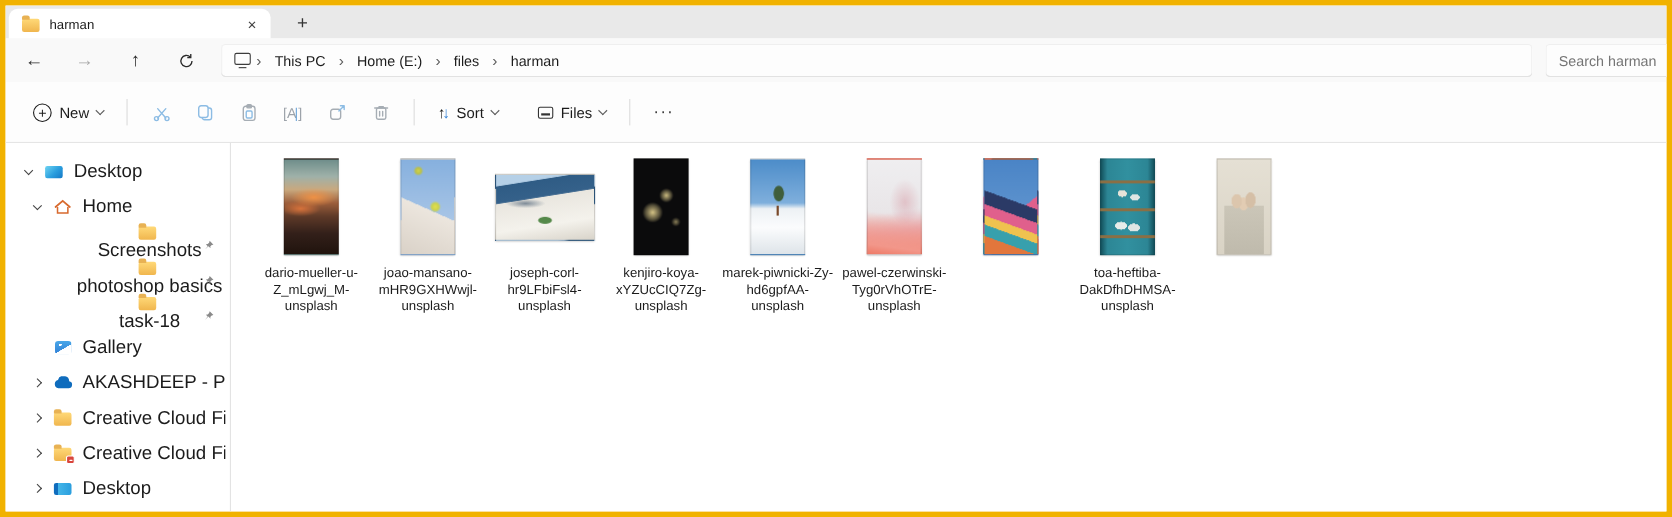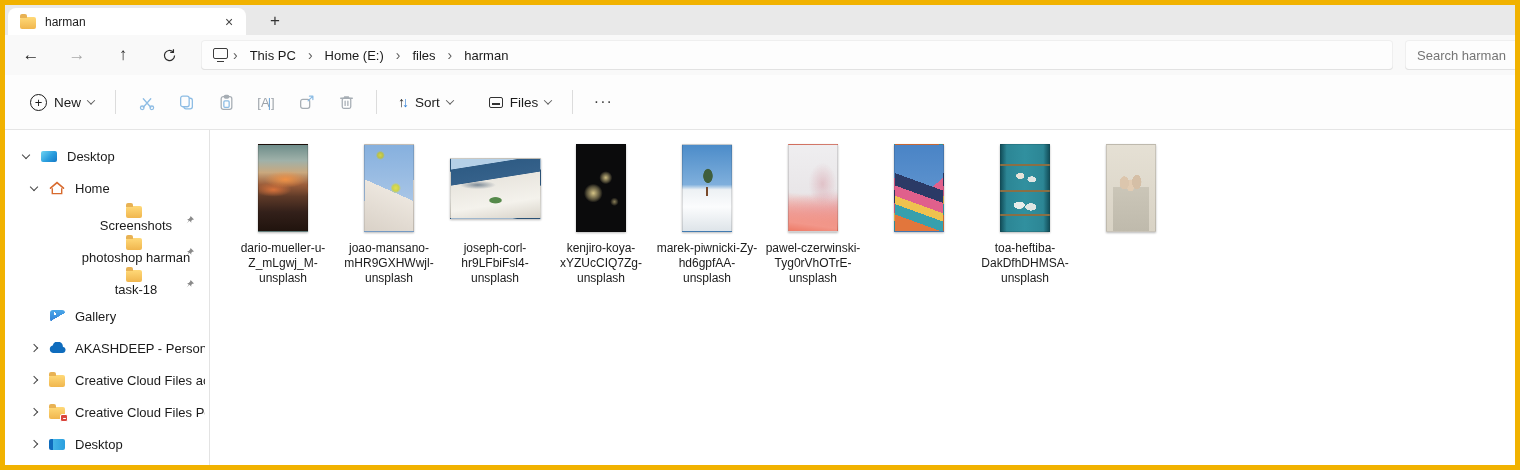--- a/index.html
+++ b/index.html
@@ -41,21 +41,21 @@
   .rn-wrap { font-size:13px; color:#8d949c; display:flex; align-items:center; }
   .rn-caret { color:#5b9bd5; margin-left:-2px; }
 
   
   .svg-blue { stroke:#79b1e0; }
   .svg-gray { stroke:#98a0a8; }
 
   
   .content { flex:1; display:flex; overflow:hidden; background:#fff; }
   .sidebar { width:205px; flex:none; border-right:1px solid #e3e3e3; padding-top:10px; overflow:hidden; }
-  .srow { height:32px; display:flex; align-items:center; position:relative; font-size:13px; border-radius:4px; margin:0 4px; }
+  .srow { height:32px; display:flex; align-items:center; position:relative; font-size:17px; border-radius:4px; margin:0 4px; }
   .chevwrap { width:18px; display:flex; justify-content:center; flex:none; }
   .chev { width:6px; height:6px; border-right:1.3px solid #454545; border-bottom:1.3px solid #454545; }
   .chev.down { transform:rotate(45deg); margin-top:-2px; }
   .chev.right { transform:rotate(-45deg); }
   .icwrap { width:24px; display:flex; justify-content:center; flex:none; margin-left:2px; }
   .slabel { margin-left:6px; white-space:nowrap; overflow:hidden; }
   .pinwrap { position:absolute; right:10px; top:10px; }
   .ind0 { padding-left:8px; } .ind1 { padding-left:16px; } .ind2 { padding-left:52px;flex-direction:column; }
 
   .ic-folder { position:relative; width:16px; height:12px; background:linear-gradient(180deg,#ffd978,#f0b64e); border-radius:2px; margin-top:2px; }
@@ -210,21 +210,21 @@
           </span>
         <span class="slabel">Screenshots</span>
         <span class="pinwrap"><svg width="11" height="11" viewBox="0 0 16 16">
               <path d="M9.6 1.4l5 5-2.3.6-1.9 1.9.4 2.4-2.9-2.9-4.4 4.5L7 8.4 4.6 6l2.4-.3 1.9-1.9z" fill="#8a8a8a"></path>
             </svg></span>
       </div>
       <div class="srow ind2">
         <span class="icwrap">
             <span class="ic-folder"></span>
           </span>
-        <span class="slabel">photoshop harman</span>
+        <span class="slabel">photoshop basics</span>
         <span class="pinwrap"><svg width="11" height="11" viewBox="0 0 16 16">
               <path d="M9.6 1.4l5 5-2.3.6-1.9 1.9.4 2.4-2.9-2.9-4.4 4.5L7 8.4 4.6 6l2.4-.3 1.9-1.9z" fill="#8a8a8a"></path>
             </svg></span>
       </div>
       <div class="srow ind2">
         <span class="icwrap">
             <span class="ic-folder"></span>
           </span>
         <span class="slabel">task-18</span>
         <span class="pinwrap"><svg width="11" height="11" viewBox="0 0 16 16">

